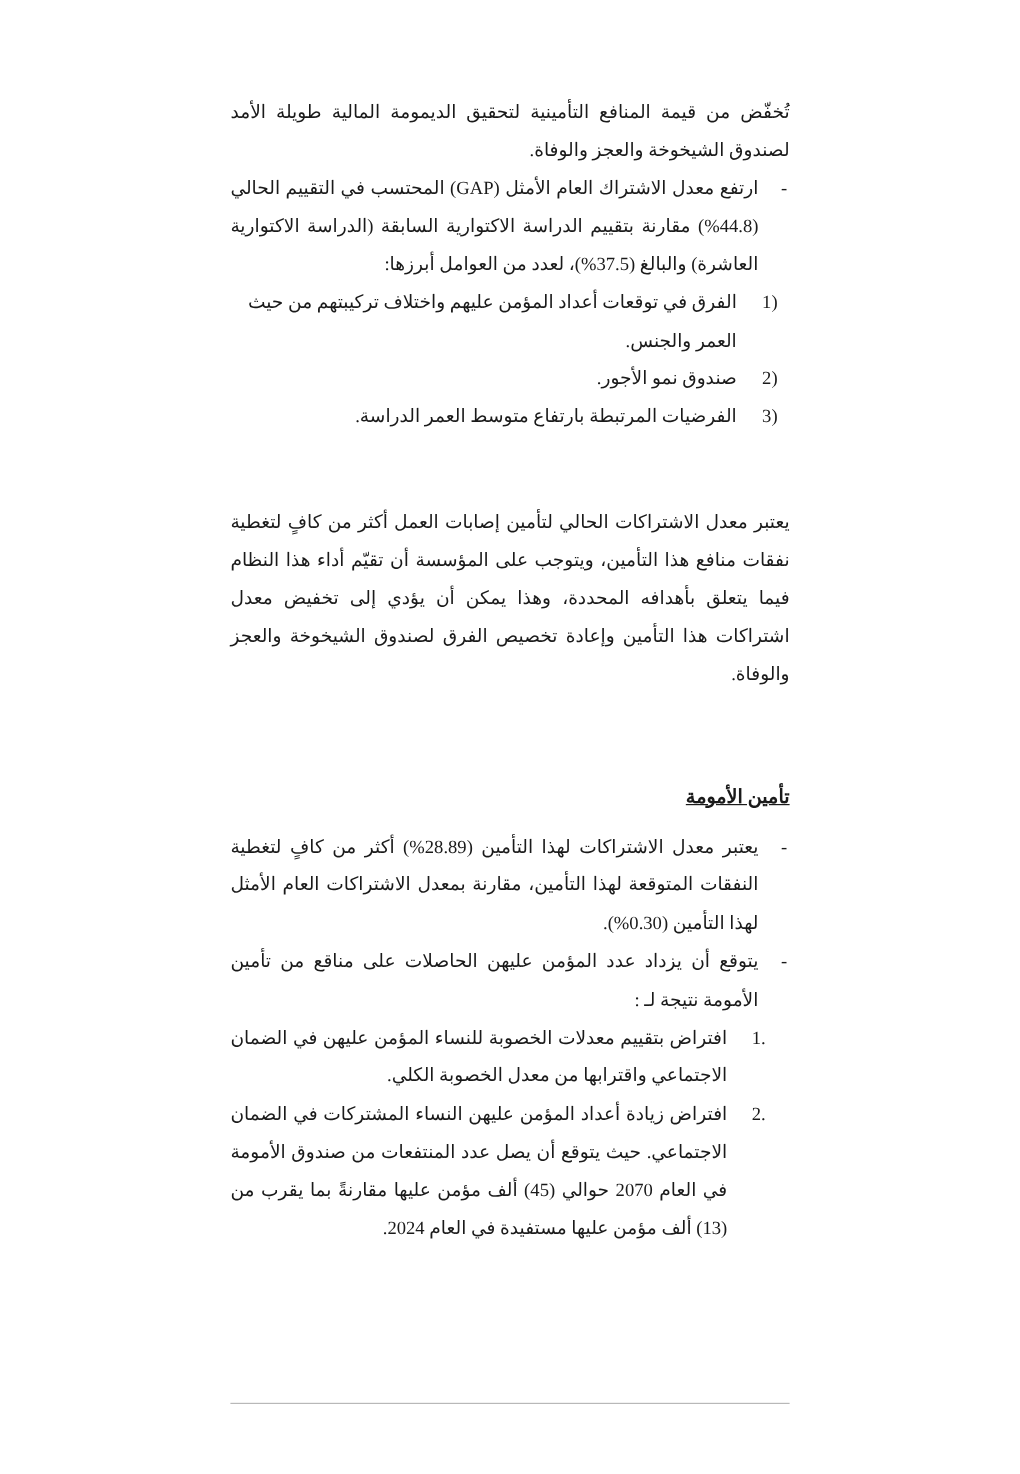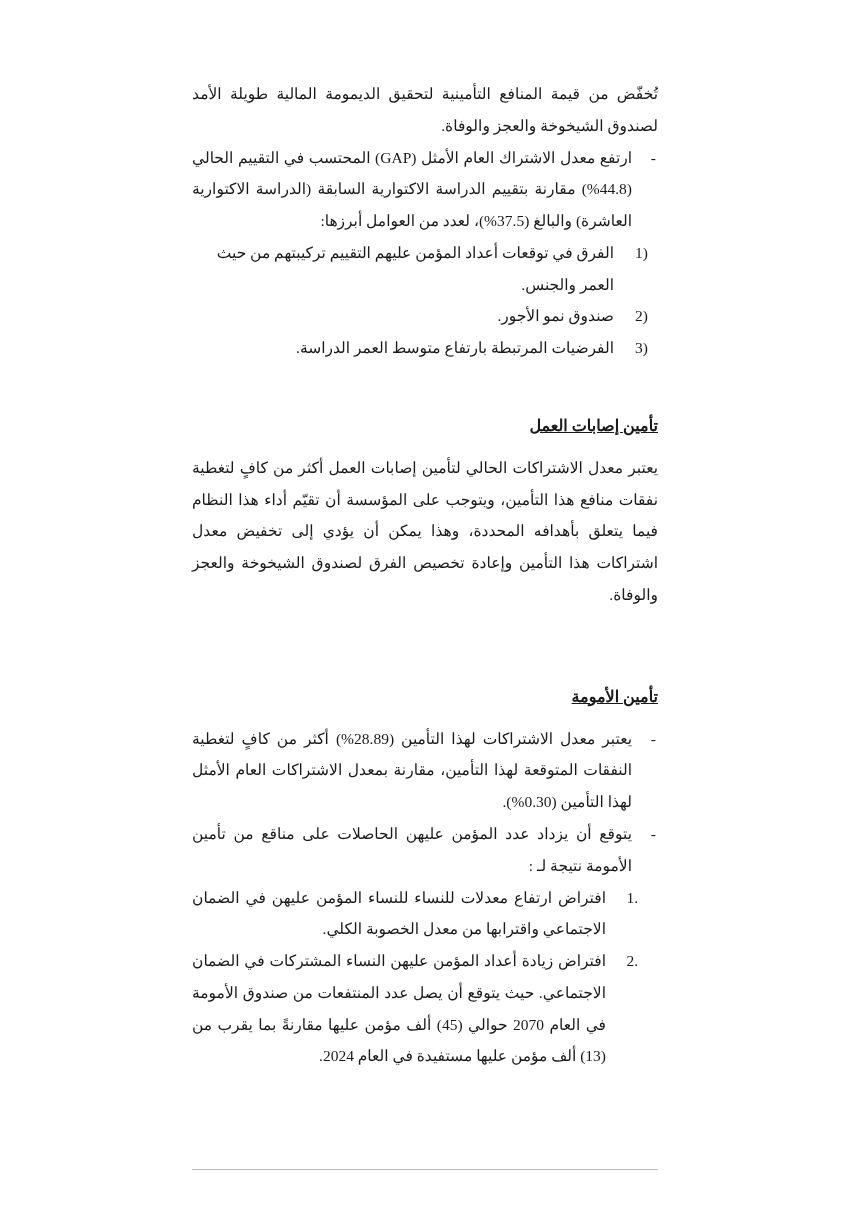--- a/index.html
+++ b/index.html
@@ -142,35 +142,34 @@
     <p class="para first">تُخفّض من قيمة المنافع التأمينية لتحقيق الديمومة المالية طويلة الأمد لصندوق الشيخوخة والعجز والوفاة.</p>
 
     <div class="dash-item">
       <span class="dash">-</span>
       <span>ارتفع معدل الاشتراك العام الأمثل (GAP) المحتسب في التقييم الحالي (44.8%) مقارنة بتقييم الدراسة الاكتوارية السابقة (الدراسة الاكتوارية العاشرة) والبالغ (37.5%)، لعدد من العوامل أبرزها:</span>
     </div>
 
     <ul class="num-list">
       <li class="num-item">
         <span class="num">1)</span>
-        <span>الفرق في توقعات أعداد المؤمن عليهم التقييم تركيبتهم من حيث العمر والجنس.</span>
+        <span>الفرق في توقعات أعداد المؤمن عليهم واختلاف تركيبتهم من حيث العمر والجنس.</span>
       </li>
       <li class="num-item">
         <span class="num">2)</span>
         <span>صندوق نمو الأجور.</span>
       </li>
       <li class="num-item">
         <span class="num">3)</span>
         <span>الفرضيات المرتبطة بارتفاع متوسط العمر الدراسة.</span>
       </li>
     </ul>
 
     <div class="spacer-xl"></div>
 
-    <h2 class="heading">تأمين إصابات العمل</h2>
 
     <div class="spacer-sm"></div>
 
     <p class="para">يعتبر معدل الاشتراكات الحالي لتأمين إصابات العمل أكثر من كافٍ لتغطية نفقات منافع هذا التأمين، ويتوجب على المؤسسة أن تقيّم أداء هذا النظام فيما يتعلق بأهدافه المحددة، وهذا يمكن أن يؤدي إلى تخفيض معدل اشتراكات هذا التأمين وإعادة تخصيص الفرق لصندوق الشيخوخة والعجز والوفاة.</p>
 
     <div class="spacer-xl"></div>
     <div class="spacer-md"></div>
 
     <h2 class="heading">تأمين الأمومة</h2>
 
@@ -182,21 +181,21 @@
     </div>
 
     <div class="dash-item">
       <span class="dash">-</span>
       <span>يتوقع أن يزداد عدد المؤمن عليهن الحاصلات على مناقع من تأمين الأمومة نتيجة لـ :</span>
     </div>
 
     <ul class="num-list">
       <li class="num-item sub">
         <span class="num">1.</span>
-        <span>افتراض ارتفاع معدلات للنساء للنساء المؤمن عليهن في الضمان الاجتماعي واقترابها من معدل الخصوبة الكلي.</span>
+        <span>افتراض بتقييم معدلات الخصوبة للنساء المؤمن عليهن في الضمان الاجتماعي واقترابها من معدل الخصوبة الكلي.</span>
       </li>
       <li class="num-item sub">
         <span class="num">2.</span>
         <span>افتراض زيادة أعداد المؤمن عليهن النساء المشتركات في الضمان الاجتماعي. حيث يتوقع أن يصل عدد المنتفعات من صندوق الأمومة في العام 2070 حوالي (45) ألف مؤمن عليها مقارنةً بما يقرب من (13) ألف مؤمن عليها مستفيدة في العام 2024.</span>
       </li>
     </ul>
 
   </div>
 
   <div class="footer">

